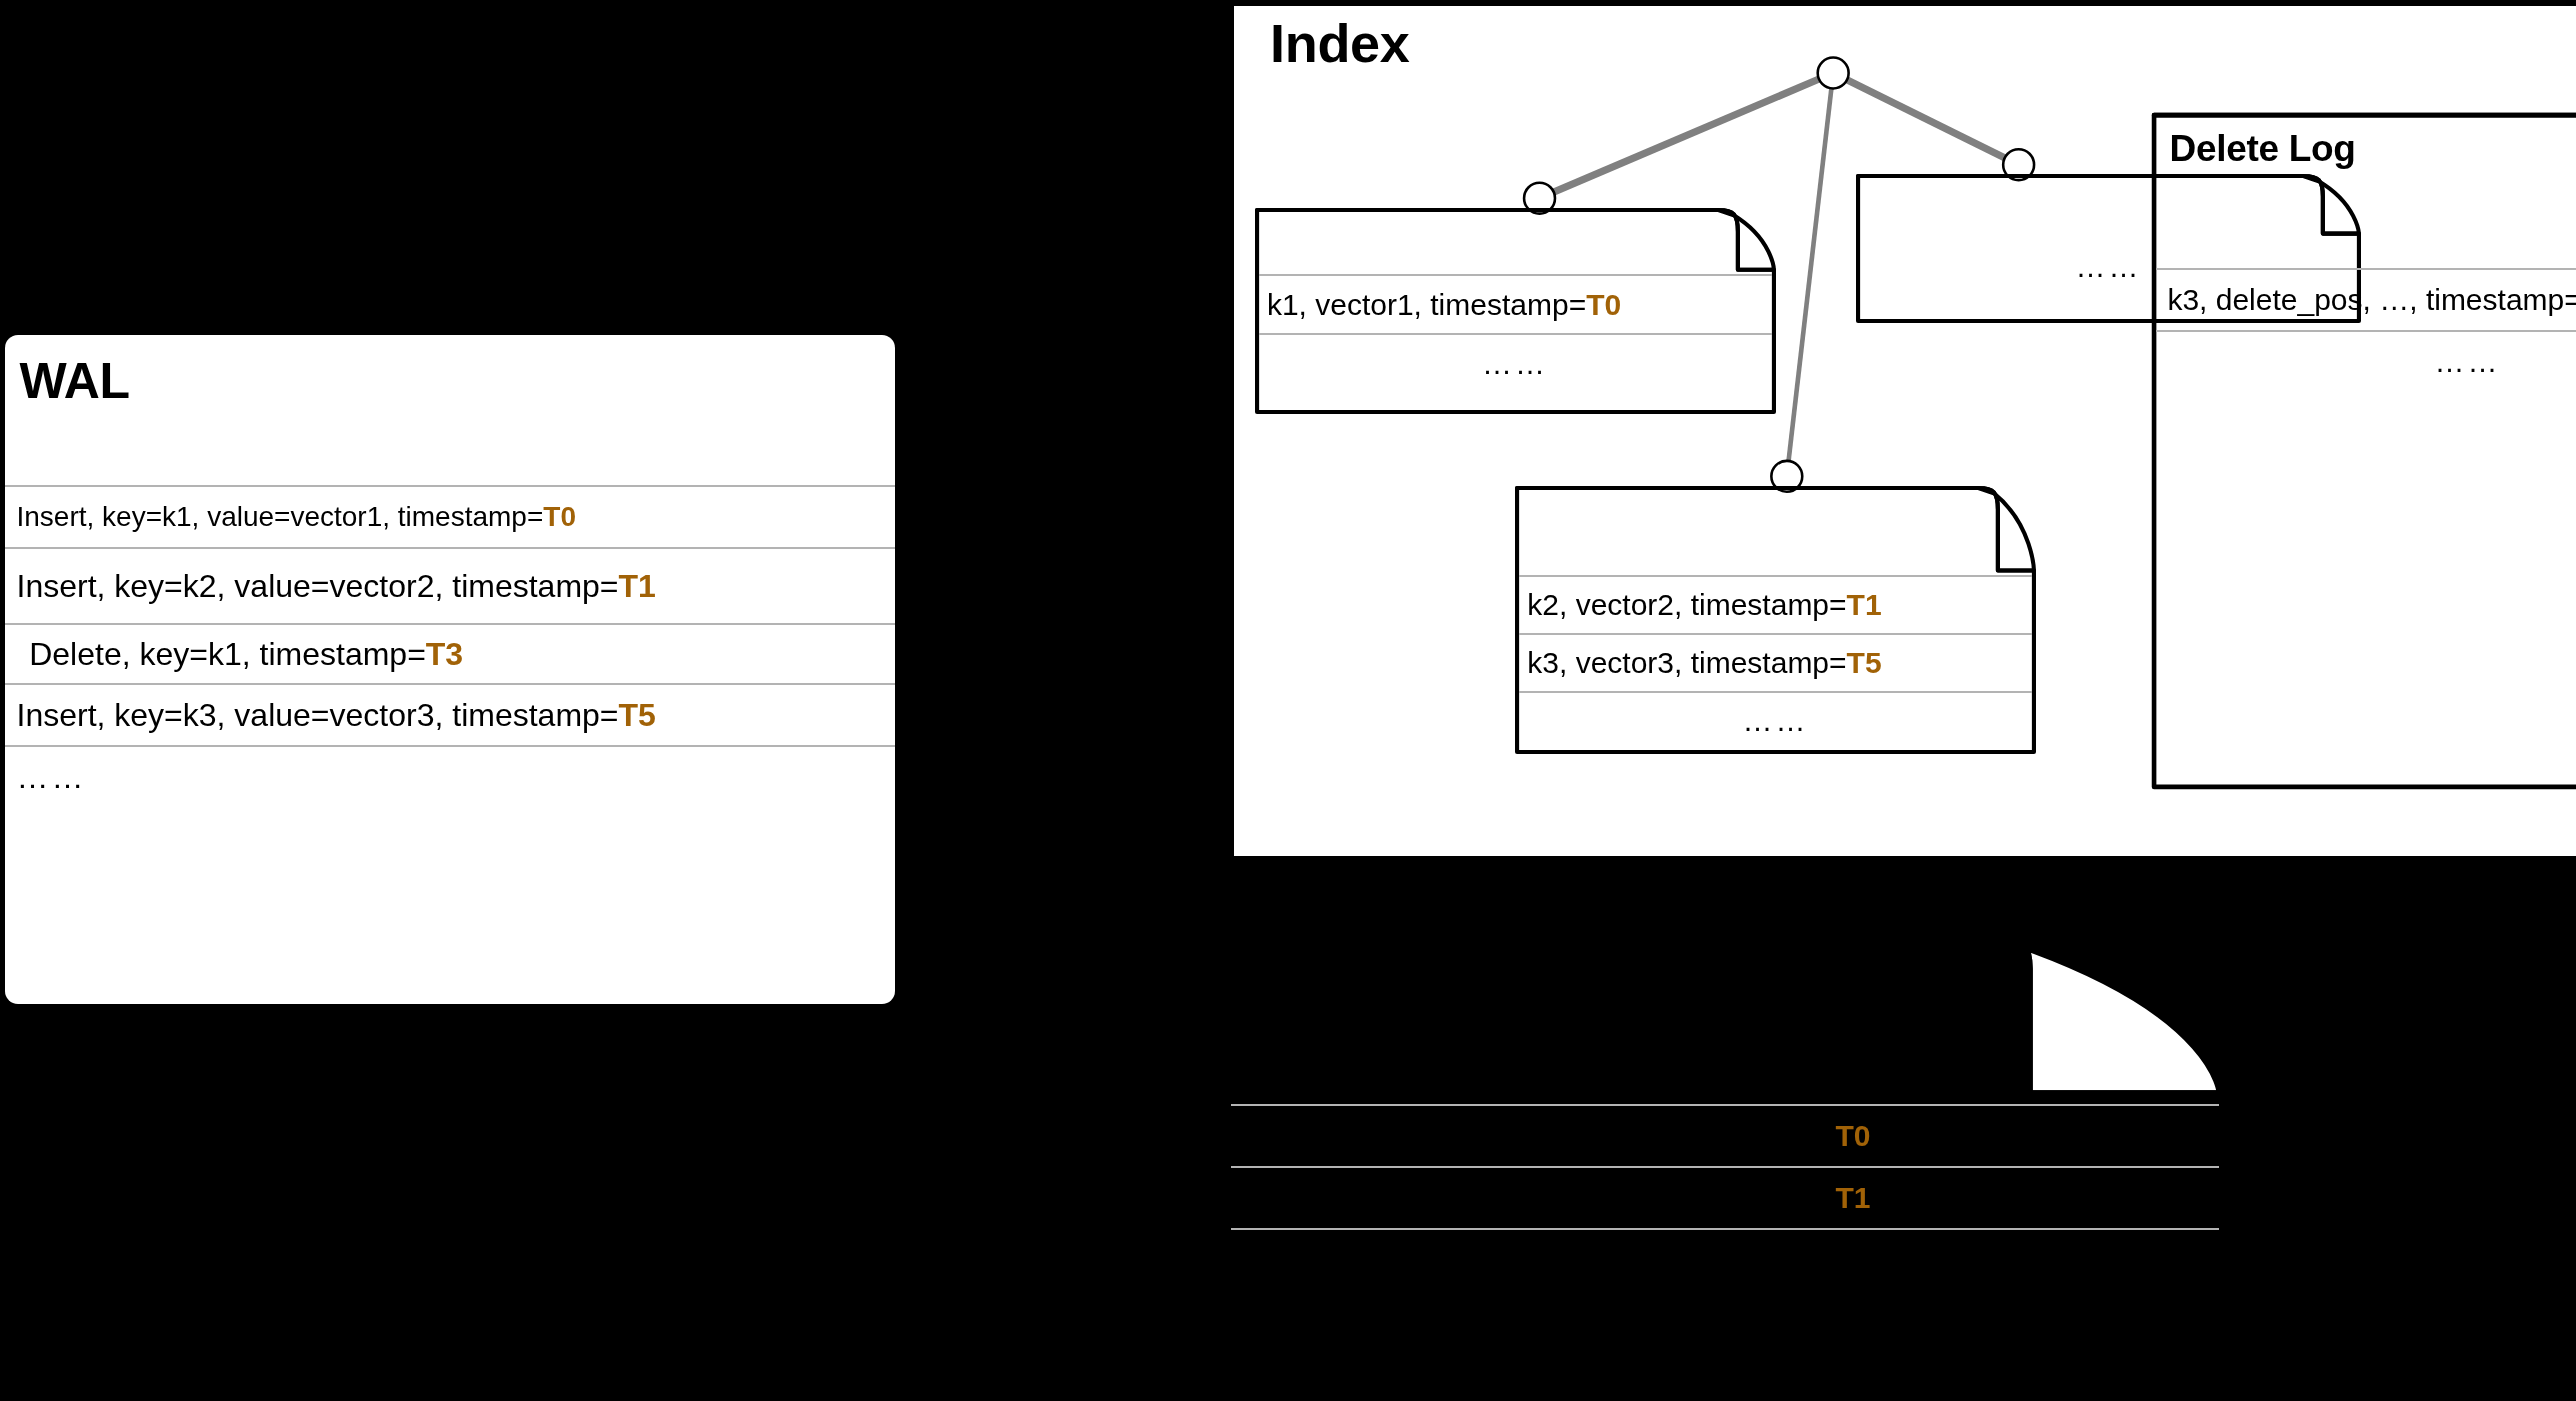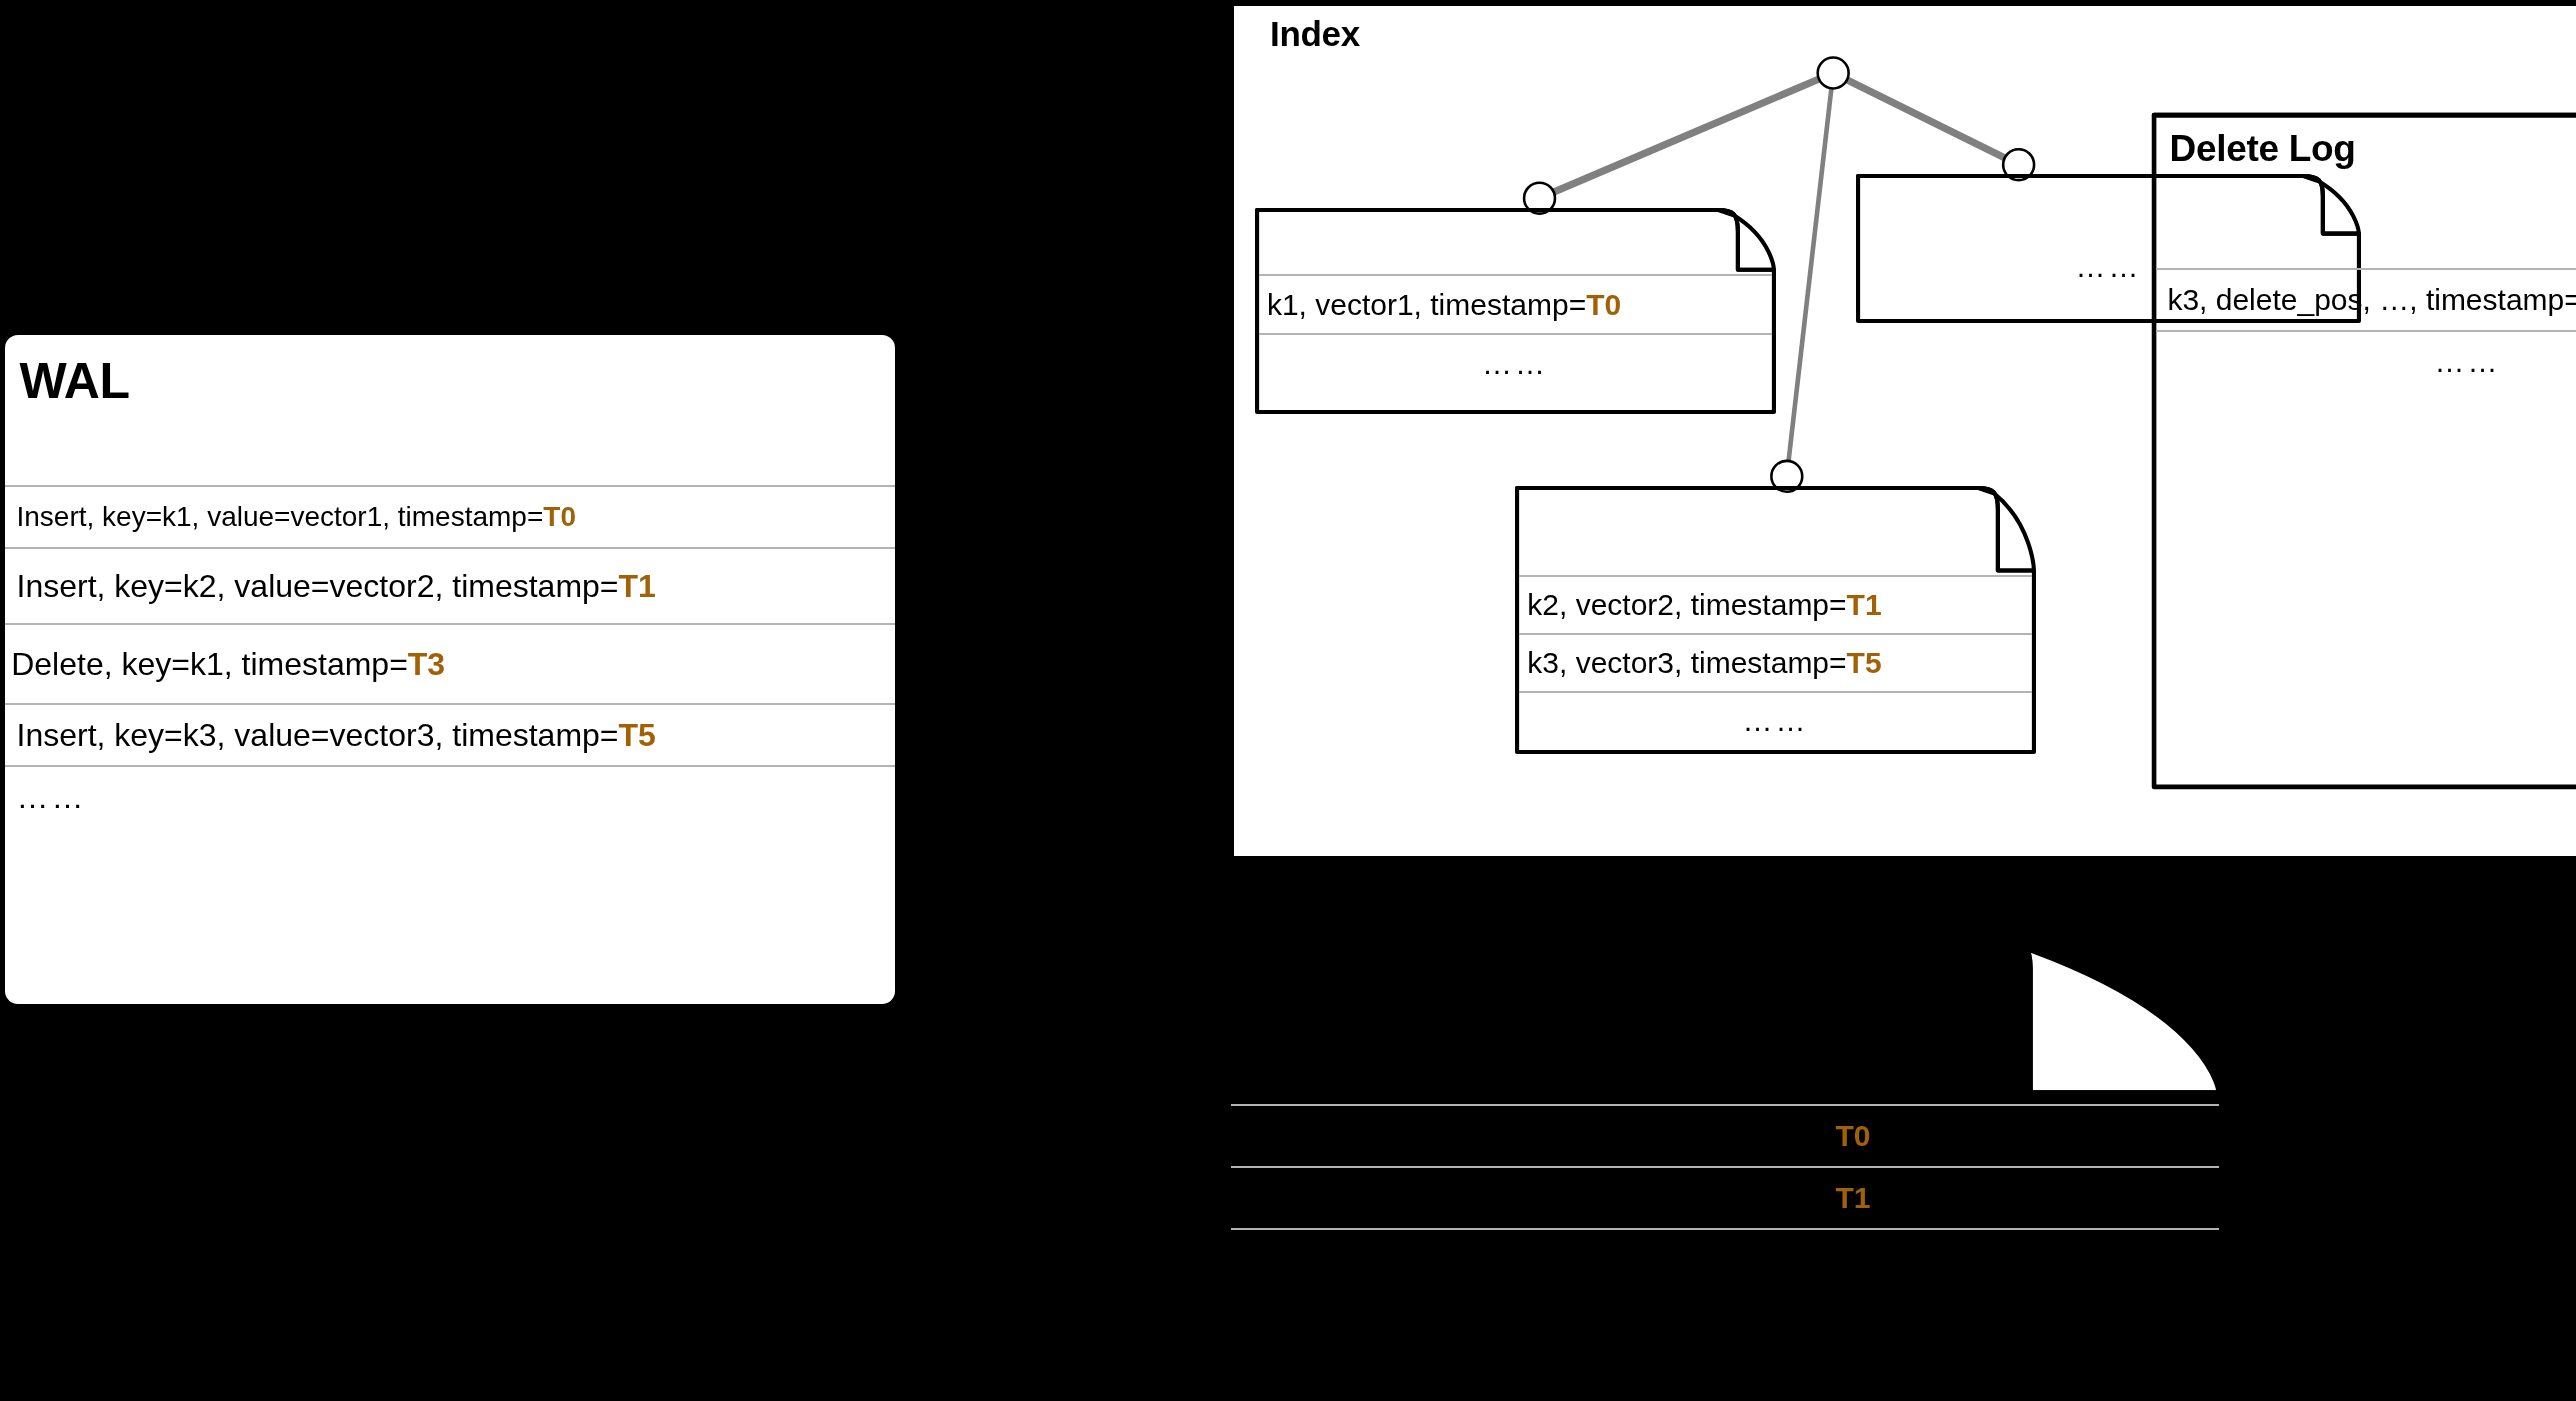--- a/index.html
+++ b/index.html
@@ -90,37 +90,37 @@
 
     <div class="rowlist" style="top:150px;">
       <div class="row" style="height:62px; padding-left:11.3px; font-size:28px;">
         <span class="row-text">Insert, key=k1, value=vector1, timestamp=</span>
           <span class="ts">T0</span>
       </div>
       <div class="row" style="height:76px; padding-left:11.3px; font-size:32px;">
         <span class="row-text">Insert, key=k2, value=vector2, timestamp=</span>
           <span class="ts">T1</span>
       </div>
-      <div class="row" style="height:80px; padding-left:6px; font-size:32px;">
+      <div class="row" style="height:60px; padding-left:24px; font-size:32px;">
         <span class="row-text">Delete, key=k1, timestamp=</span>
           <span class="ts">T3</span>
       </div>
       <div class="row" style="height:62px; padding-left:11.3px; font-size:32px;">
         <span class="row-text">Insert, key=k3, value=vector3, timestamp=</span>
           <span class="ts">T5</span>
       </div>
       <div class="row last" style="height:62px; padding-left:11.3px; font-size:32px;">
         <span class="row-text ellipsis">……</span>
       </div>
     </div>
   </div>
 
   <div class="panel" style="left:1234px; top:6.2px; width:1578px; height:850px;">
 
-    <div class="panel-title" style="left:36px; top:10.3px; font-size:35px; line-height:1;">Index</div>
+    <div class="panel-title" style="left:36px; top:10.3px; font-size:54px; line-height:1;">Index</div>
 
     <svg class="treesvg" width="1578" height="850" viewBox="0 0 3063 1650">
       <g>
         <line x1="1163" y1="130" x2="593" y2="373" stroke="#808080" stroke-width="14"></line>
         <line x1="1163" y1="130" x2="1523" y2="308" stroke="#808080" stroke-width="14"></line>
         <line x1="1163" y1="130" x2="1073" y2="913" stroke="#808080" stroke-width="9"></line>
       </g>
       <g>
         <circle cx="1163" cy="130" r="30" fill="#ffffff" stroke="#000000" stroke-width="5"></circle>
         <circle cx="593" cy="373" r="30" fill="#ffffff" stroke="#000000" stroke-width="5"></circle>

